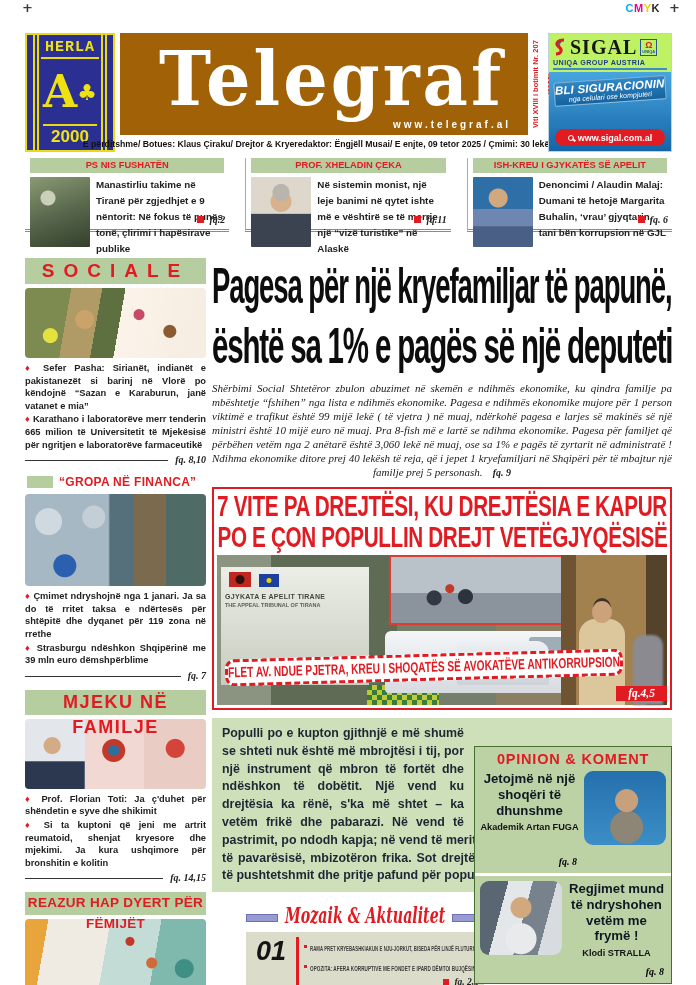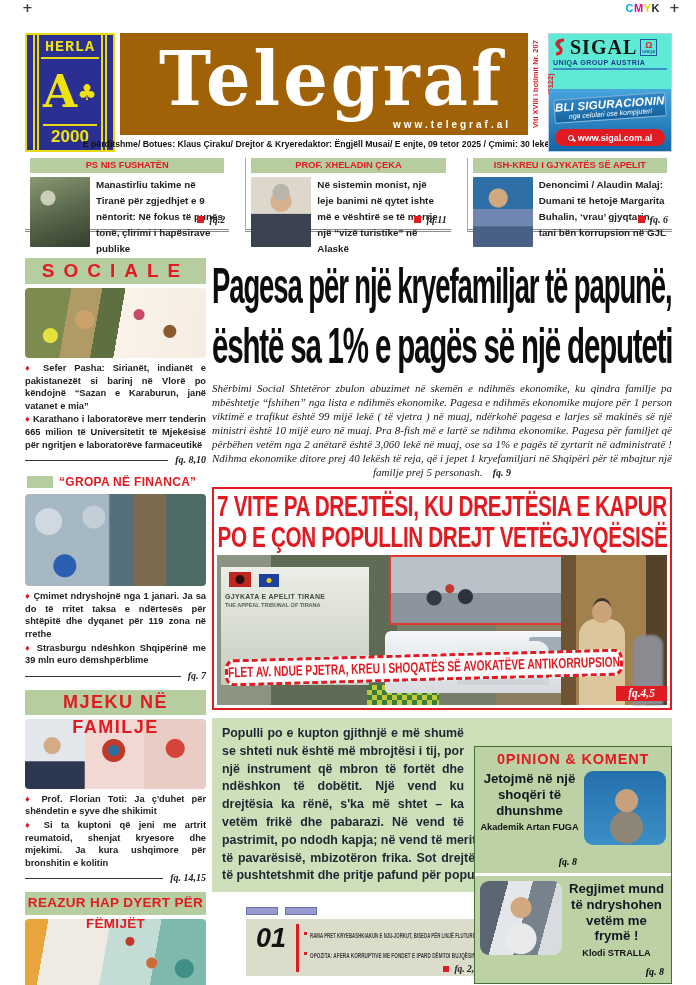--- a/index.html
+++ b/index.html
@@ -25,21 +25,21 @@
 
   .mast-mid { flex:1; display:flex; flex-direction:column; margin-left:5px; min-width:0; }
   .redbox { flex:1; background:#a16207; position:relative; display:flex; align-items:center; justify-content:center; }
   .telegraf { font-family:"DejaVu Serif",serif; font-weight:bold; color:#fff; font-size:70px; letter-spacing:3px; transform:scaleY(1.08); line-height:1; padding-bottom:10px; }
   .site { position:absolute; right:32px; bottom:5px; color:#fff; font-weight:bold; font-size:10px; letter-spacing:3px; }
   .edition { position:absolute; right:0; top:0; bottom:0; width:15px; background:#fff; color:#e11b22; font-size:7.5px; font-weight:bold;
     writing-mode:vertical-rl; transform:rotate(180deg); text-align:center; line-height:15px; }
   .byline { height:17px; font-size:8.7px; font-weight:bold; color:#111; display:flex; align-items:center; justify-content:center; white-space:nowrap; }
 
   .sigal-ad { width:124px; flex:none; margin-left:5px; display:flex; flex-direction:column; border:1px solid #bcd2e2; }
-  .ad-top { background:#5eead4; padding:3px 4px 19px; }
+  .ad-top { background:#bef264; padding:3px 4px 2px; }
   .sigal-row { display:flex; align-items:center; gap:3px; }
   .swirl { width:14px; height:18px; flex:none; }
   .sigal-word { font-family:"Liberation Serif",serif; font-weight:bold; font-size:20px; letter-spacing:1px; color:#161616; line-height:20px; }
   .uniqa-box { width:17px; height:17px; border:1px solid #27559c; flex:none; display:flex; flex-direction:column; align-items:center; justify-content:center; }
   .uniqa-omega { color:#e11b22; font-size:9px; font-weight:bold; line-height:8px; }
   .uniqa-label { font-size:4px; font-weight:bold; color:#27559c; line-height:5px; }
   .ad-sub { font-size:7.2px; font-weight:bold; color:#1c3f8d; letter-spacing:0.4px; margin-top:1px; border-bottom:2px solid #3f8cc5; padding-bottom:1px; }
   .ad-bottom { flex:1; background:linear-gradient(180deg,#47a5de,#1465a6); position:relative; padding-top:5px; }
   .ribbon { background:linear-gradient(180deg,#2f86c6,#15639e); border:1px solid rgba(255,255,255,.45); transform:rotate(-4deg); margin:2px 5px 0; text-align:center; color:#fff; padding:1px 0 2px; border-radius:2px; }
   .ribbon-main { font-weight:bold; font-style:italic; font-size:11.5px; letter-spacing:0.2px; display:block; }
@@ -348,20 +348,23 @@
     </div>
 
     <div class="commentary-wrap">
       <div class="commentary">
         <span class="c-spacer"></span><span>Populli po e kupton gjithnjë e më shumë se shteti nuk është më mbrojtësi i tij, por një instrument që mbron të fortët dhe ndëshkon të dobëtit. Një vend ku drejtësia ka rënë, s'ka më shtet – ka vetëm frikë dhe pabarazi. Në vend të pastrimit, po ndodh kapja; në vend të meritës, triumfon servilizmi; në vend të pavarësisë, mbizotëron frika. Sot drejtësia politike është e shpejtë për të pushtetshmit dhe pritje pafund për popullin e lodhur</span>
       </div>
 
       <div class="mozaik">
         <div class="mz-head">
           <span class="mz-dash"></span>
+          <span class="mz-title-wrap">
+              <span class="fit mz-title" style="transform-origin: center center; transform: scaleX(0.645);">Mozaik &amp; Aktualitet</span>
+            </span>
           <span class="mz-dash"></span>
         </div>
 
         <div class="mz-row">
           <div class="mz-num">01</div>
           <div class="mz-bar"></div>
           <div class="mz-content">
             <div class="mz-line">
                 <span class="mz-bullet"></span>
                 <span class="mz-line-text"><span class="fit fit-l mz-text" style="transform-origin: left center; transform: scaleX(0.563);">RAMA PRET KRYEBASHKIAKUN E NJU-JORKUT, BISEDA PËR LINJË FLUTURIMI</span></span>

